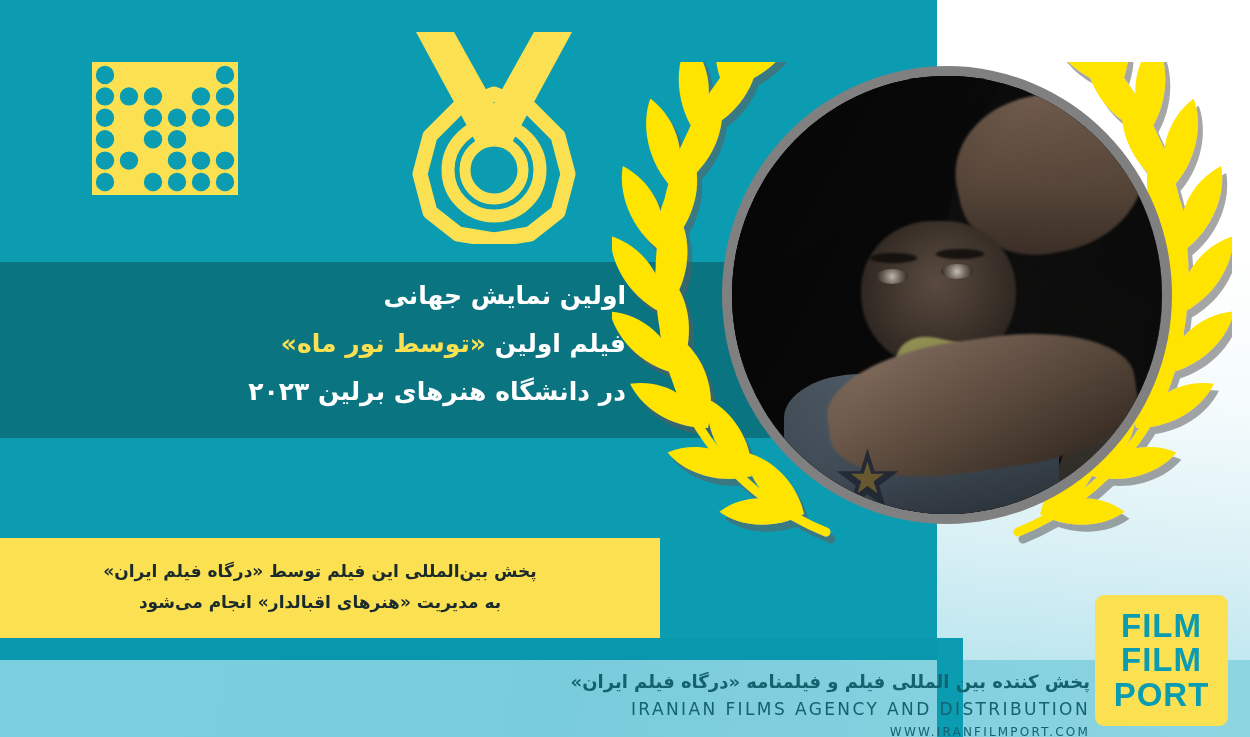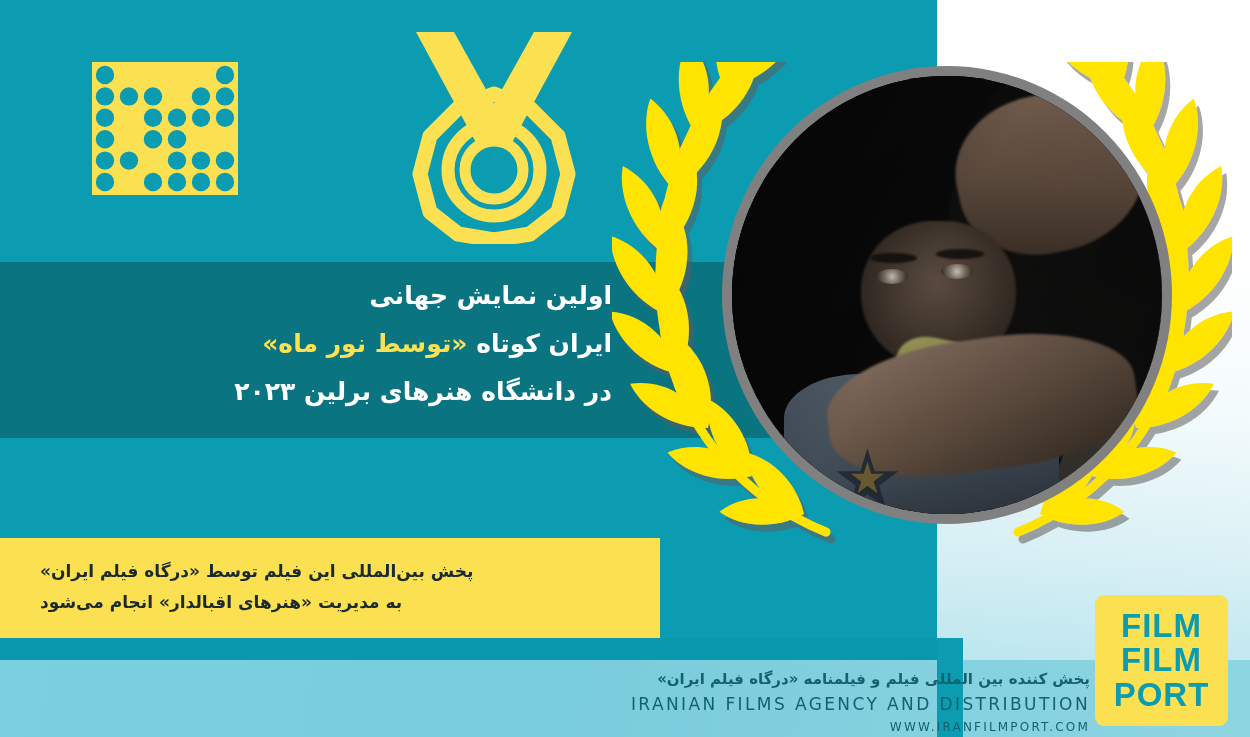--- a/index.html
+++ b/index.html
@@ -139,53 +139,53 @@
     background:#7d6b3a;
     clip-path:polygon(50% 0%,61% 35%,98% 35%,68% 57%,79% 91%,50% 70%,21% 91%,32% 57%,2% 35%,39% 35%);
   }
   #photo .grade{
     position:absolute;inset:0;
     background:linear-gradient(120deg,rgba(0,0,0,.55) 0%,rgba(0,0,0,.15) 45%,rgba(0,0,0,.35) 100%);
   }
 
   
   #headline{
-    position:absolute;right:638px;top:272px;width:520px;
+    position:absolute;right:624px;top:272px;width:520px;
     text-align:right;direction:rtl;
   }
   #headline .line{
     color:#FFFFFF;
     font-weight:bold;
     font-size:25px;
     line-height:1.92;
     white-space:nowrap;
     letter-spacing:0;
   }
   #headline .hl{color:#FBE152;}
 
   
   #banner-text{
     position:absolute;right:650px;top:556px;width:560px;
-    text-align:left;direction:rtl;
+    text-align:center;direction:rtl;
   }
   #banner-text .line{
     color:#1b2a2c;
     font-weight:bold;
     font-size:17px;
     line-height:1.85;
     white-space:nowrap;
   }
 
   
   #footer{
     position:absolute;right:160px;top:668px;width:760px;
     text-align:right;direction:rtl;
   }
   #footer .fa{
-    color:#15626F;font-size:15px;font-weight:bold;line-height:1.55;
+    color:#15626F;font-size:18px;font-weight:bold;line-height:1.55;
     white-space:nowrap;
   }
   #footer .en{
     color:#15626F;font-size:17px;letter-spacing:2.4px;line-height:1.6;
     direction:ltr;text-align:right;font-weight:normal;white-space:nowrap;
   }
   #footer .en.small{font-size:12px;letter-spacing:2.2px;}
 
   
   #ifp-logo{
@@ -354,21 +354,21 @@
       <div class="shirt"></div>
       <div class="hand-arm"></div>
       <div class="star"></div>
       <div class="star-inner"></div>
       <div class="grade"></div>
     </div>
   </div>
 
   <div id="headline">
     <div class="line">اولین نمایش جهانی</div>
-    <div class="line"><span>ایران کوتاه </span><span class="hl">«توسط نور ماه»</span></div>
+    <div class="line"><span>فیلم اولین </span><span class="hl">«توسط نور ماه»</span></div>
     <div class="line">در دانشگاه هنرهای برلین ۲۰۲۳</div>
   </div>
 
   <div id="banner-text">
     <div class="line">پخش بین‌المللی این فیلم توسط «درگاه فیلم ایران»</div>
     <div class="line">به مدیریت «هنرهای اقبالدار» انجام می‌شود</div>
   </div>
 
   <div id="footer">
     <div class="fa">پخش کننده بین المللی فیلم و فیلمنامه «درگاه فیلم ایران»</div>

